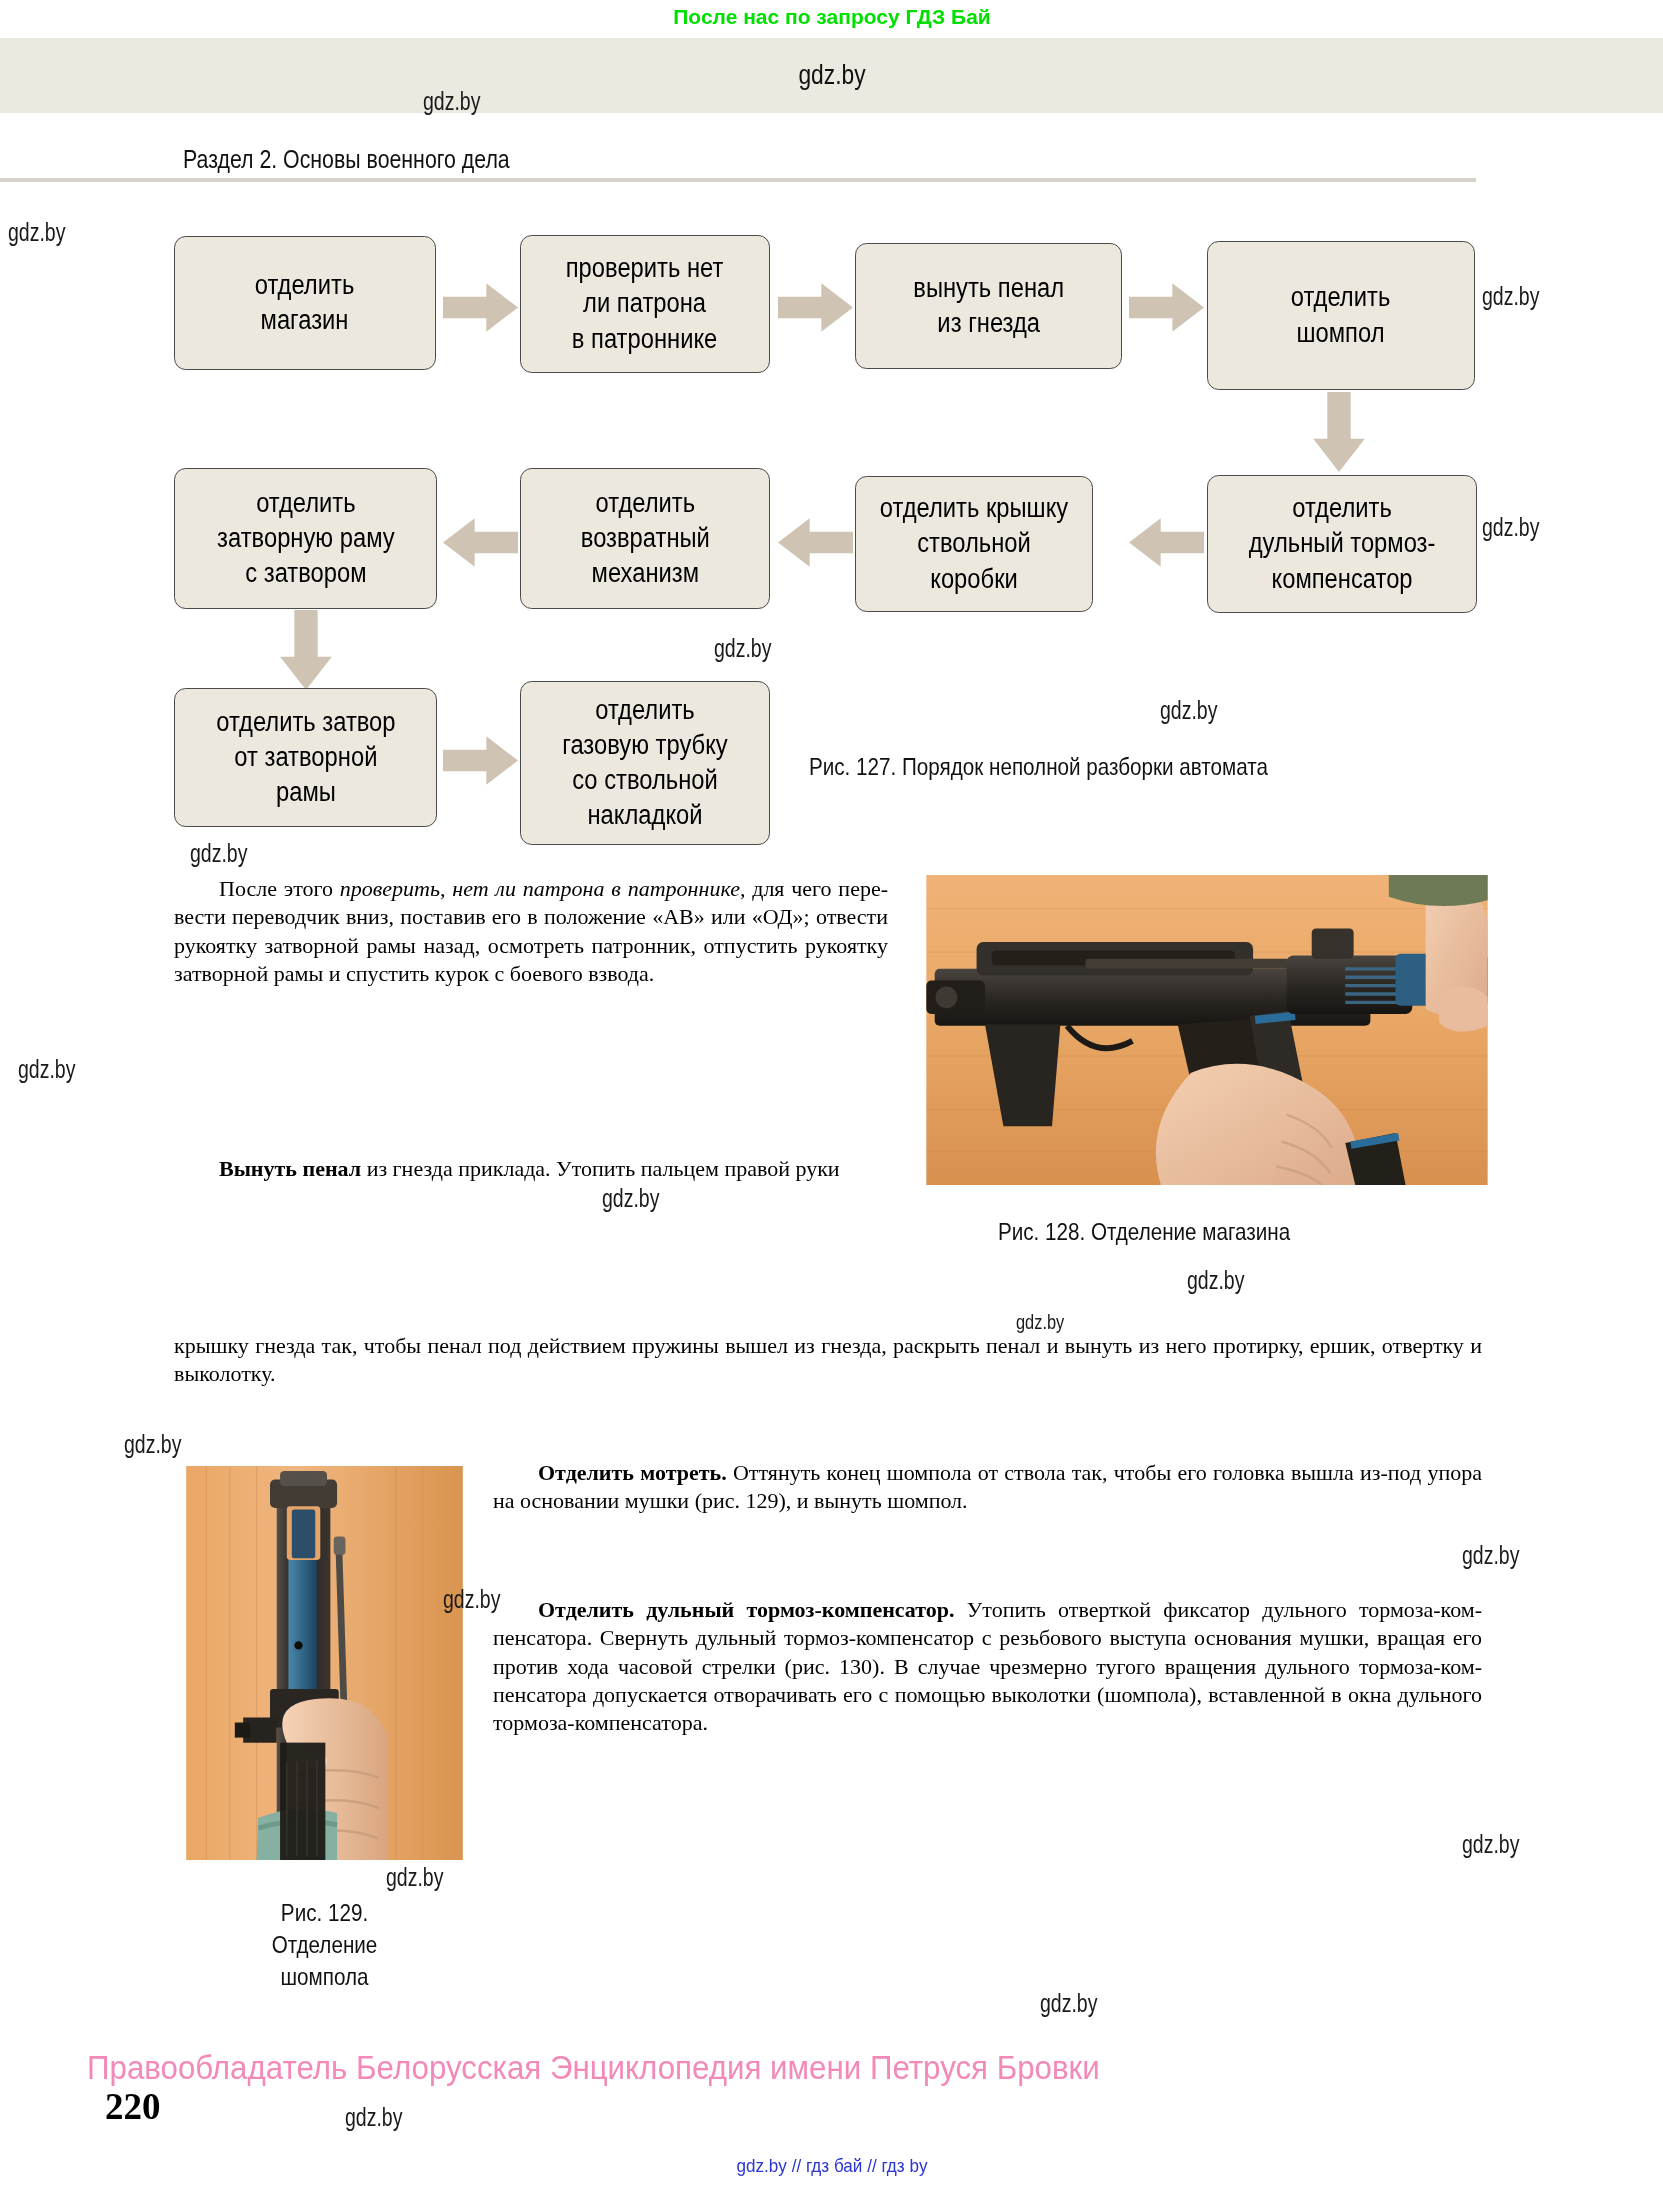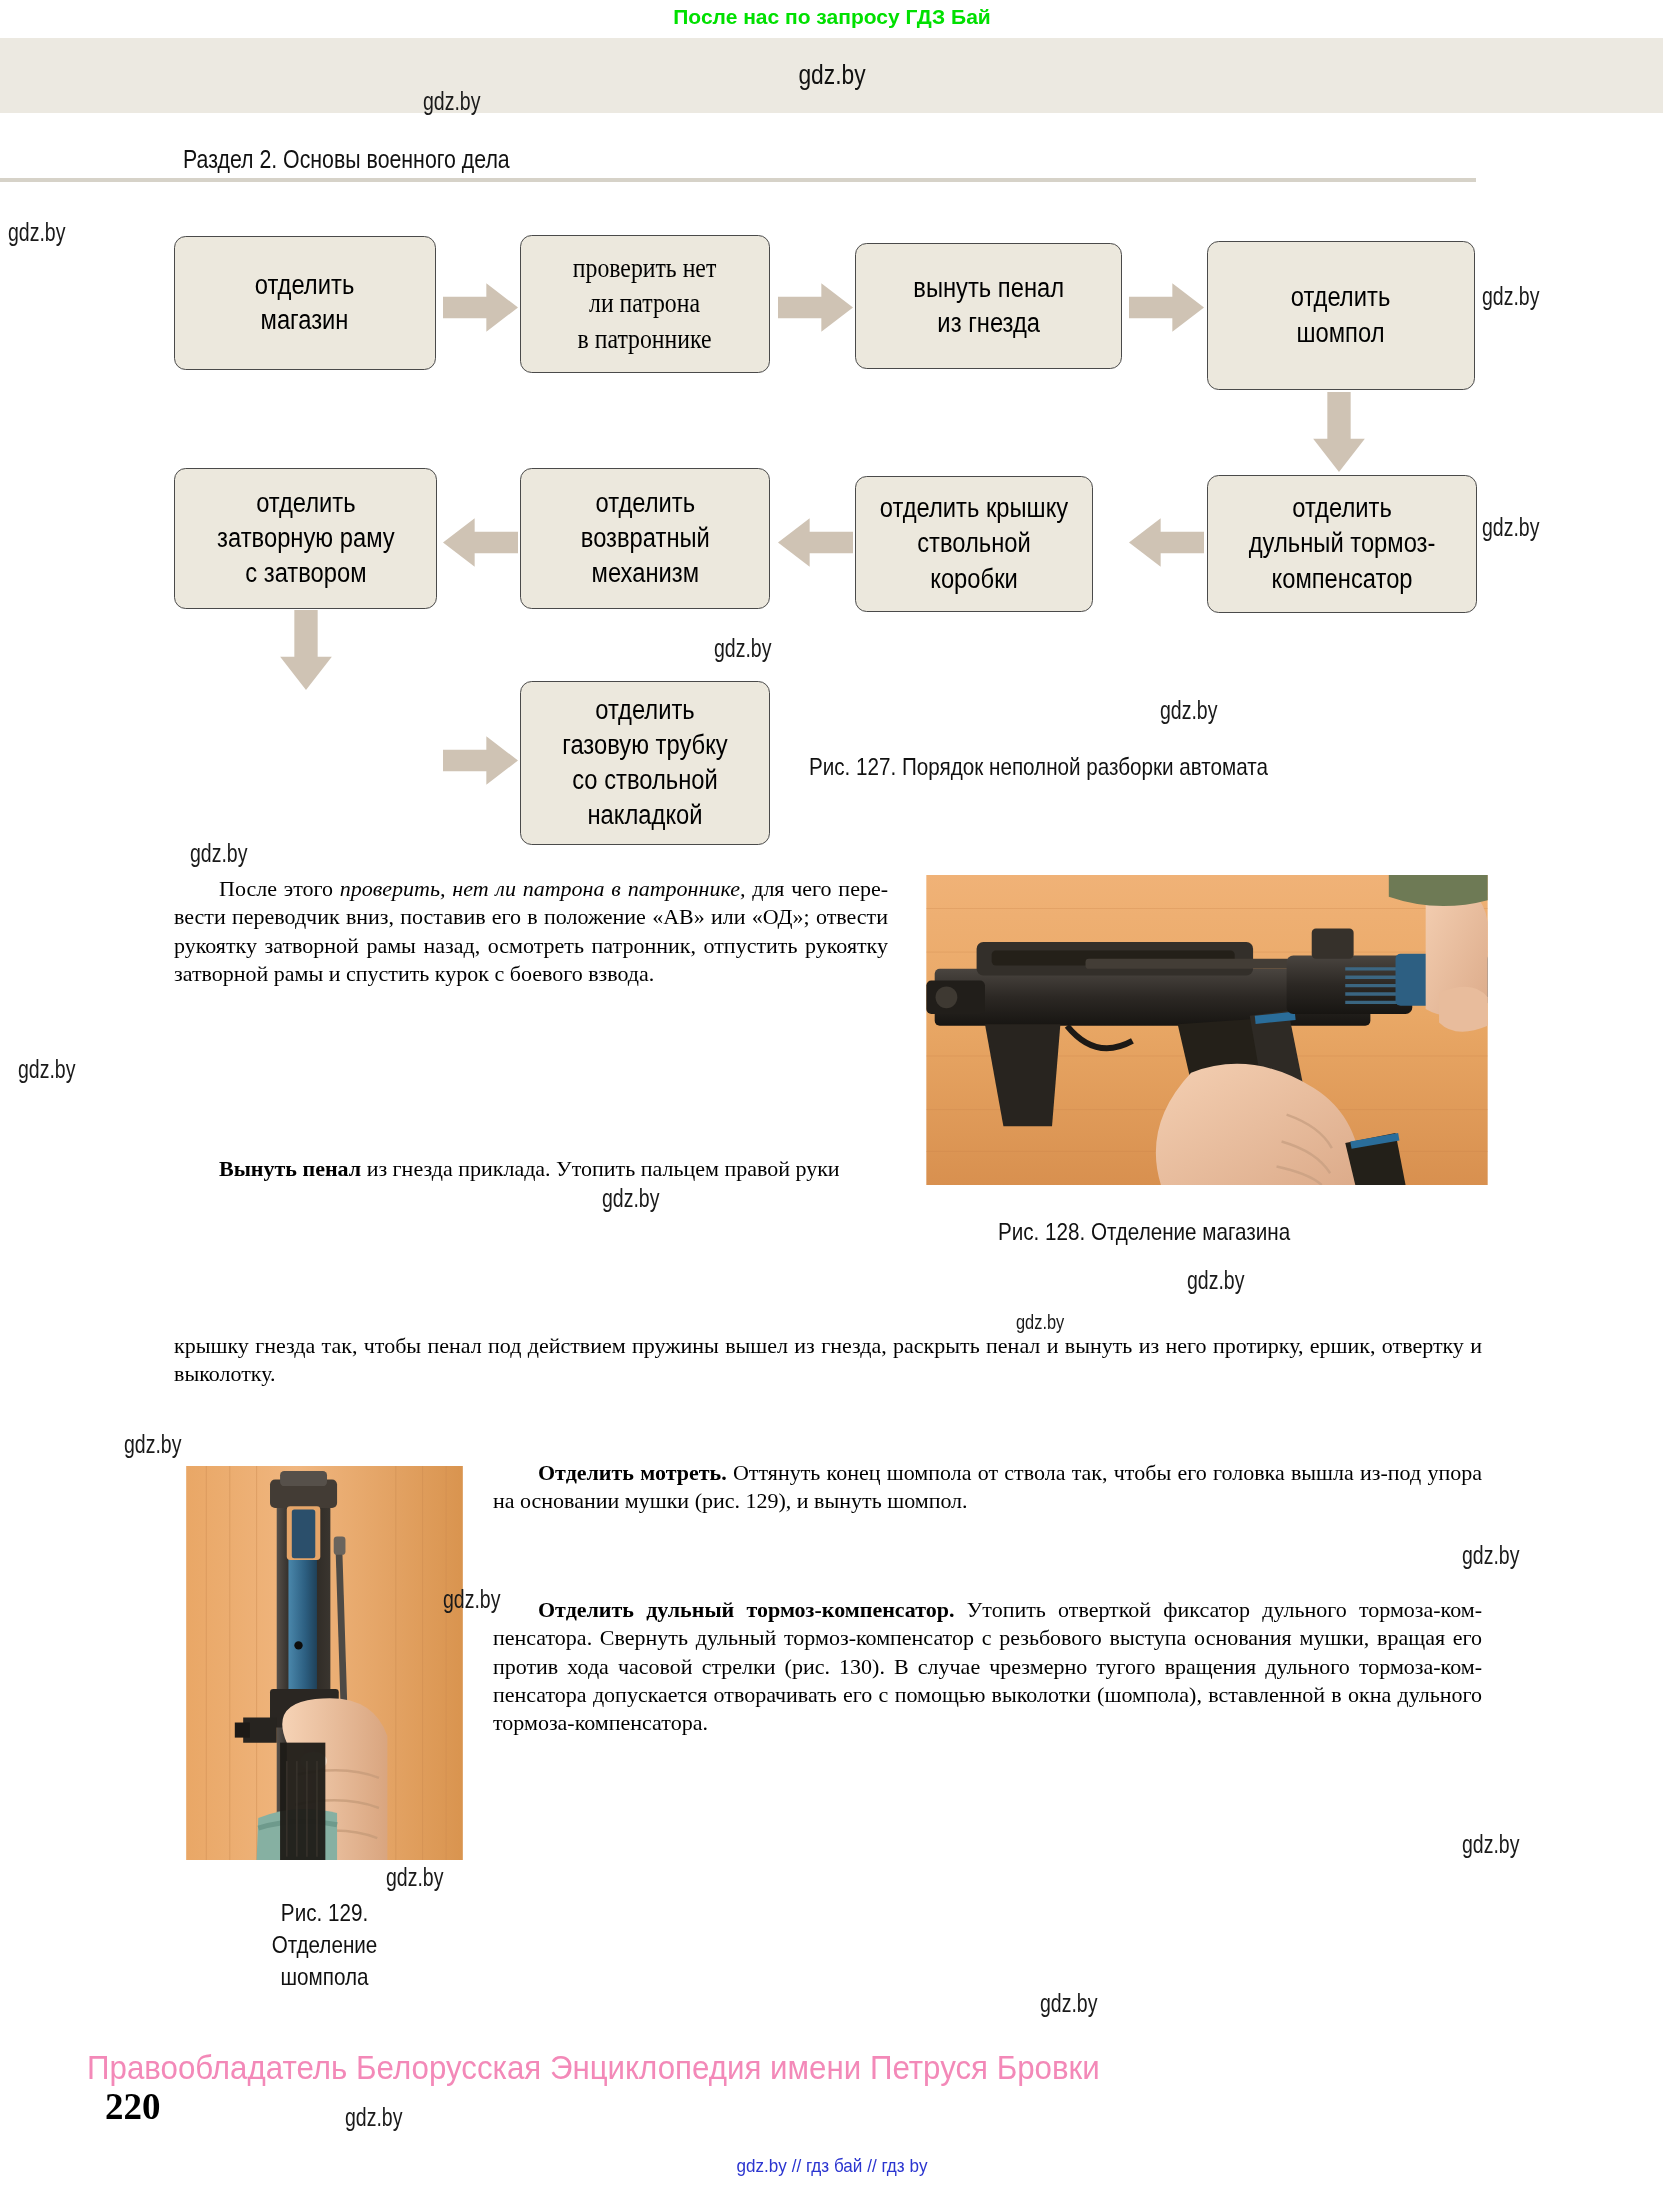--- a/index.html
+++ b/index.html
@@ -148,21 +148,21 @@
     <div>
       <span>отделить</span>
       <span>магазин</span>
     </div>
   </div>
 
   <svg class="fc-arrow" style="left:443px;top:283px;" width="75" height="49" viewBox="0 0 90 58">
     <polygon points="0,16 52,16 52,0 90,29 52,58 52,42 0,42" fill="#cfc3b4"></polygon>
   </svg>
 
-  <div class="fc-box" style="left:520px;top:235px;width:250px;height:138px;font-family:Liberation Serif, serif;">
+  <div class="fc-box" style="left:520px;top:235px;width:250px;height:138px;">
     <div>
       <span>проверить нет</span>
       <span>ли патрона</span>
       <span>в патроннике</span>
     </div>
   </div>
 
   <svg class="fc-arrow" style="left:778px;top:283px;" width="75" height="49" viewBox="0 0 90 58">
     <polygon points="0,16 52,16 52,0 90,29 52,58 52,42 0,42" fill="#cfc3b4"></polygon>
   </svg>
@@ -237,20 +237,27 @@
     </div>
   </div>
 
   <svg class="fc-arrow" style="left:280px;top:610px;" width="52" height="80" viewBox="0 0 62 96">
     <polygon points="17,0 45,0 45,56 62,56 31,96 0,56 17,56" fill="#cfc3b4"></polygon>
   </svg>
 
   <div class="wm" style="left:714px;top:634px;font-size:25px;">gdz.by</div>
   <div class="wm" style="left:1160px;top:696px;font-size:25px;">gdz.by</div>
 
+  <div class="fc-box" style="left:174px;top:688px;width:263px;height:139px;">
+    <div>
+      <span>отделить затвор</span>
+      <span>от затворной</span>
+      <span>рамы</span>
+    </div>
+  </div>
 
   <svg class="fc-arrow" style="left:443px;top:736px;" width="75" height="49" viewBox="0 0 90 58">
     <polygon points="0,16 52,16 52,0 90,29 52,58 52,42 0,42" fill="#cfc3b4"></polygon>
   </svg>
 
   <div class="fc-box" style="left:520px;top:681px;width:250px;height:164px;">
     <div>
       <span>отделить</span>
       <span>газовую трубку</span>
       <span>со ствольной</span>

